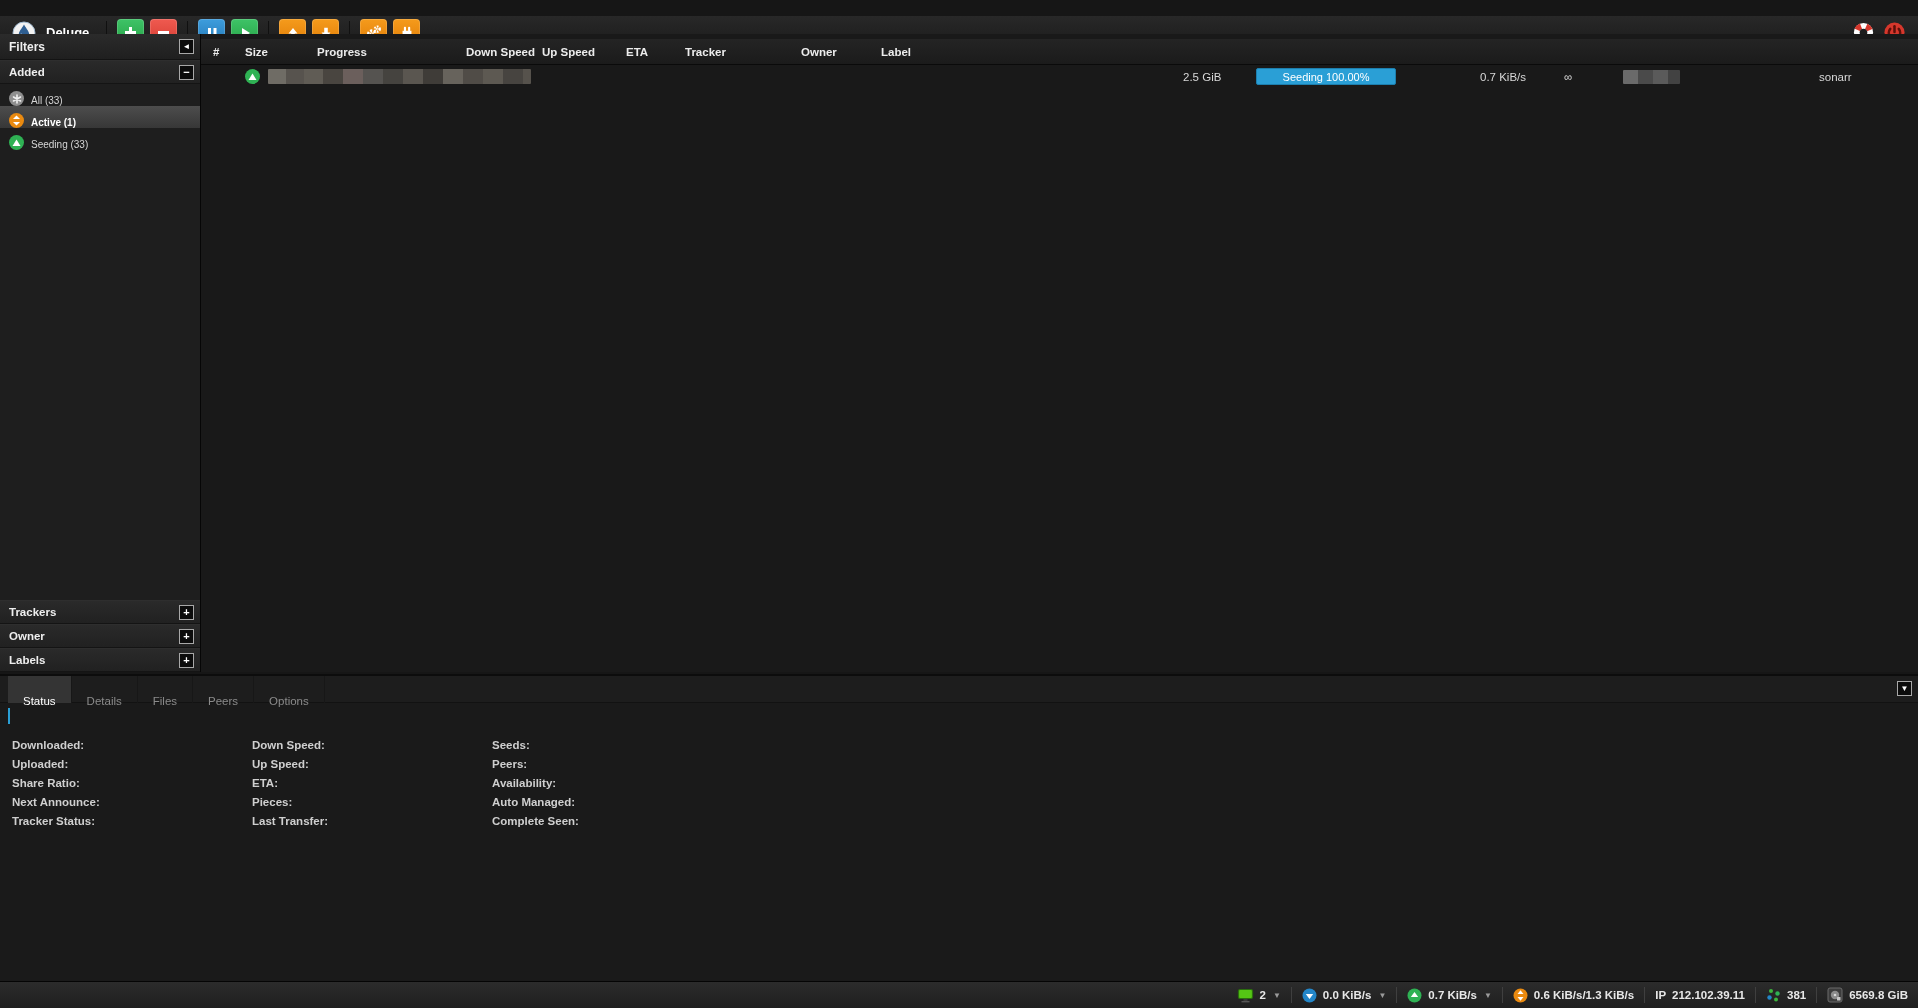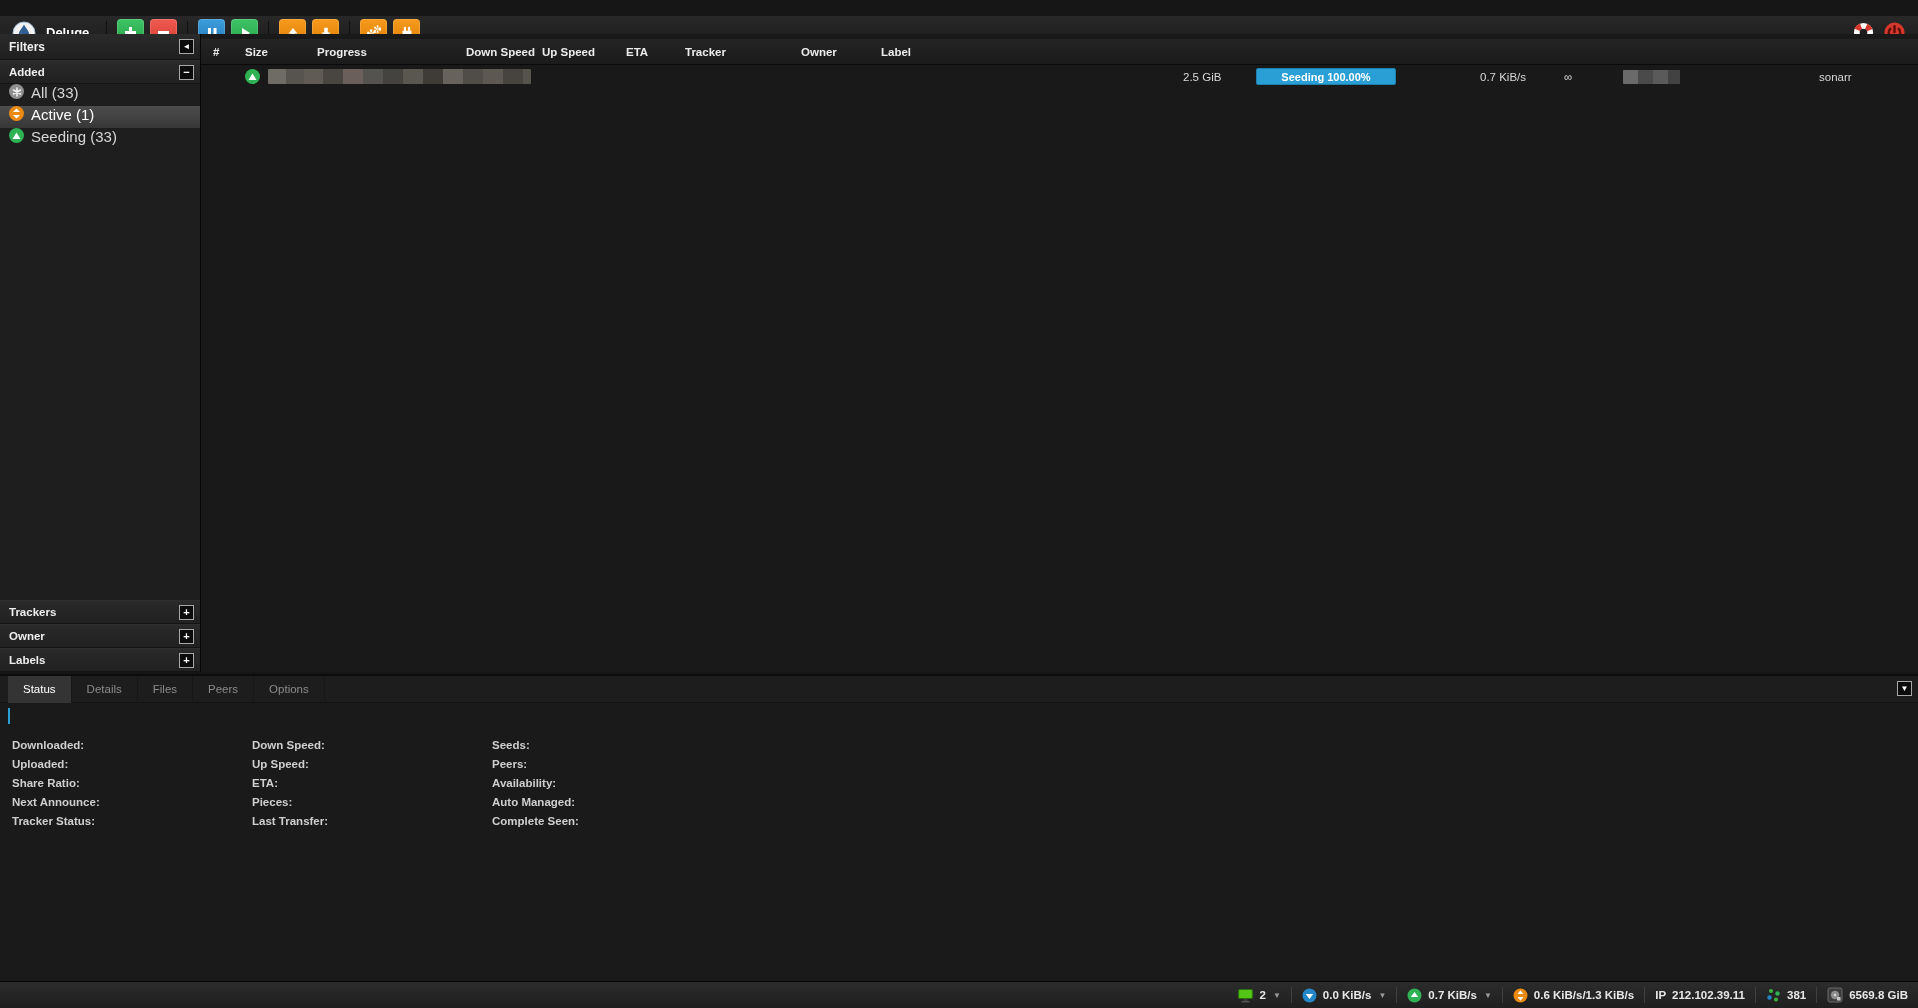--- a/index.html
+++ b/index.html
@@ -29,23 +29,23 @@
   .side-head { height:26px; display:flex; align-items:center; padding:0 6px 0 9px;
     background:linear-gradient(#2b2b2b,#1f1f1f); border-bottom:1px solid #131313;
     color:#eee; font-size:12px; font-weight:bold; }
   .side-head .spacer, .side-sec .spacer { flex:1; }
   .sq-btn { width:15px; height:15px; border:1px solid #a8a8a8; background:#0c0c0c;
     color:#fff; font-size:8px; line-height:13px; text-align:center; cursor:pointer; }
   .sq-btn.txt { font-size:11px; line-height:12px; font-weight:bold; }
   .side-sec { height:24px; display:flex; align-items:center; padding:0 6px 0 9px;
     background:linear-gradient(#2a2a2a,#212121); border-top:1px solid #2e2e2e;
     border-bottom:1px solid #141414; color:#eee; font-size:11.5px; font-weight:bold; }
-  .state-item { height:22px; display:flex; align-items:flex-start; gap:7px; padding:0 9px;
-    color:#d6d6d6; font-size:15px; cursor:pointer; }
-  .state-item.selected { background:linear-gradient(#4d4d4d,#373737); color:#fff; font-weight:normal; }
+  .state-item { height:22px; display:flex; align-items:flex-end; gap:7px; padding:0 9px;
+    color:#d6d6d6; font-size:10px; cursor:pointer; }
+  .state-item.selected { background:linear-gradient(#4d4d4d,#373737); color:#fff; font-weight:bold; }
   .cicon { width:15px; height:15px; border-radius:50%; flex:0 0 15px; display:flex;
     align-items:center; justify-content:center; }
   .side-bottom { position:absolute; bottom:0; left:0; width:100%; }
 
   
   .main { position:absolute; top:34px; left:201px; width:1717px; height:638px; background:#191919; }
   .thead { display:flex; height:26px; margin-top:5px; background:linear-gradient(#242424,#1b1b1b);
     border-bottom:1px solid #0a0a0a; color:#ececec; font-size:11.5px; font-weight:bold;
     align-items:center; }
   .trow { display:flex; height:23px; align-items:center; color:#d8d8d8; font-size:11.5px; }
@@ -53,29 +53,29 @@
   .c-num{width:38px; padding-left:12px;} .c-name{flex:1; display:flex; align-items:center; gap:8px;}
   .c-size{width:72px;} .c-prog{width:149px;} .c-down{width:76px;} .c-up{width:84px;}
   .c-eta{width:59px;} .c-trk{width:116px; display:flex; align-items:center;} .c-own{width:80px;} .c-lbl{width:105px;}
   .blur-name { width:263px; height:15px; border-radius:1px;
     background:linear-gradient(90deg,#6f6c65 0 18px,#57534e 0 36px,#605c55 0 55px,#494540 0 75px,
       #6b5f5c 0 95px,#555350 0 115px,#45433f 0 135px,#5a5650 0 155px,#3f3c38 0 175px,
       #67635c 0 195px,#504c47 0 215px,#5d5952 0 235px,#474440 0 255px,#56524c 0 263px); }
   .blur-trk { width:57px; height:14px; border-radius:1px;
     background:linear-gradient(90deg,#6a6a6a 0 15px,#4a4a4a 0 30px,#5a5a5a 0 45px,#424242 0 57px); }
   .pbar { width:140px; height:17px; margin-left:1px; background:#2a9fd6; border:1px solid #1d7fae;
-    border-radius:2px; color:#fff; font-weight:bold; font-size:11px; display:flex;
+    border-radius:2px; color:#fff; font-weight:normal; font-size:11px; display:flex;
     align-items:center; justify-content:center; }
 
   
   .bottom { position:absolute; top:674px; left:0; width:1918px; height:307px;
     background:#1a1a1a; border-top:2px solid #0c0c0c; }
   .tabbar { height:27px; background:#1d1d1d; border-bottom:1px solid #121212;
     display:flex; align-items:center; padding-left:8px; position:relative; }
-  .tab { padding:0 15px; height:27px; line-height:27px; font-size:11.5px; color:#8b8b8b;
+  .tab { padding:12px 15px; height:27px; line-height:27px; font-size:11.5px; color:#8b8b8b;
     cursor:pointer; border-right:1px solid #171717; }
   .tab.active { background:#343434; color:#fff; }
   .panel-collapse { position:absolute; right:6px; top:5px; }
   .cursor-sliver { position:absolute; left:8px; top:32px; width:2px; height:16px; background:#2a9fd6; }
   .fields { position:absolute; left:12px; top:60px; display:flex; }
   .fcol { width:240px; }
   .fcol div { height:19px; line-height:19px; color:#cfcfcf; font-size:11.5px; font-weight:bold; }
 
   
   .statusbar { position:absolute; bottom:0; left:0; width:1918px; height:27px;

